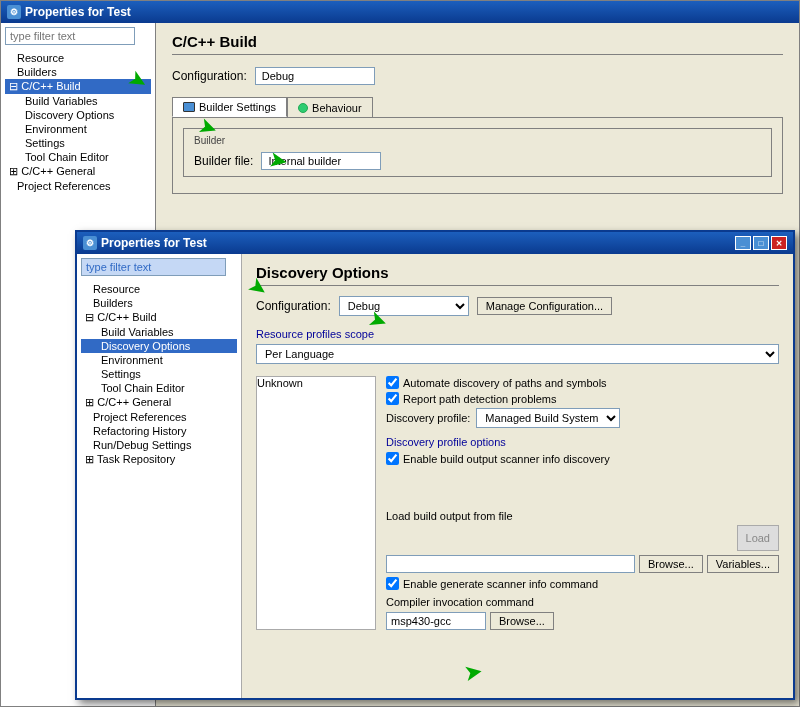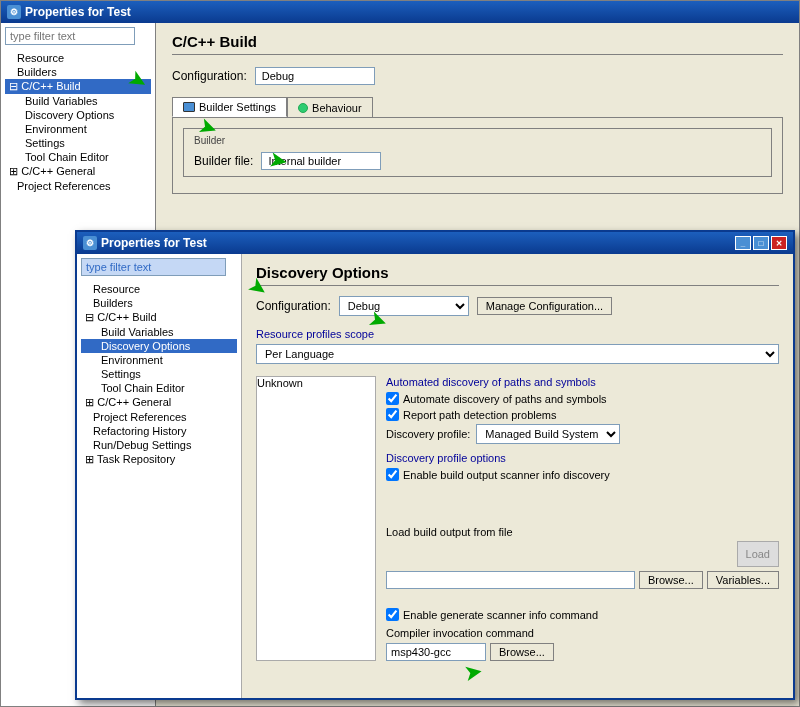--- a/index.html
+++ b/index.html
@@ -209,21 +209,20 @@
         <select class="fg-select" style="width:100%;">
           <option>Per Language</option>
         </select>
       </div>
 
       <div class="discovery-body">
         <div class="discovery-left">
           <span>Unknown</span>
         </div>
         <div class="discovery-right">
-          <div class="discovery-scope-label">Automated discovery of paths and symbols</div>
           <div class="checkbox-row">
             <input type="checkbox" checked="" style="">
             <span>Automate discovery of paths and symbols</span>
           </div>
           <div class="checkbox-row">
             <input type="checkbox" checked="" style="">
             <span>Report path detection problems</span>
           </div>
           <div class="profile-row">
             <span>Discovery profile:</span>
@@ -241,21 +240,21 @@
             <div style="font-size:11px; margin-bottom:3px;margin-top:45px;">Load build output from file</div>
             <div class="file-row">
               <span style="flex:1;"></span>
               <button class="load-btn">Load</button>
             </div>
             <div class="file-row">
               <input class="file-input" type="text" value="" style="">
               <button class="btn">Browse...</button>
               <button class="btn">Variables...</button>
             </div>
-            <div class="checkbox-row" style="margin-top:19px;">
+            <div class="checkbox-row" style="margin-top:4px;">
               <input type="checkbox" checked="" style="">
               <span>Enable generate scanner info command</span>
             </div>
           </div>
 
           <div class="compiler-section">
             <div class="compiler-label">Compiler invocation command</div>
             <div class="compiler-row">
               <input class="compiler-input" type="text" value="msp430-gcc" style="">
               <button class="btn">Browse...</button>

